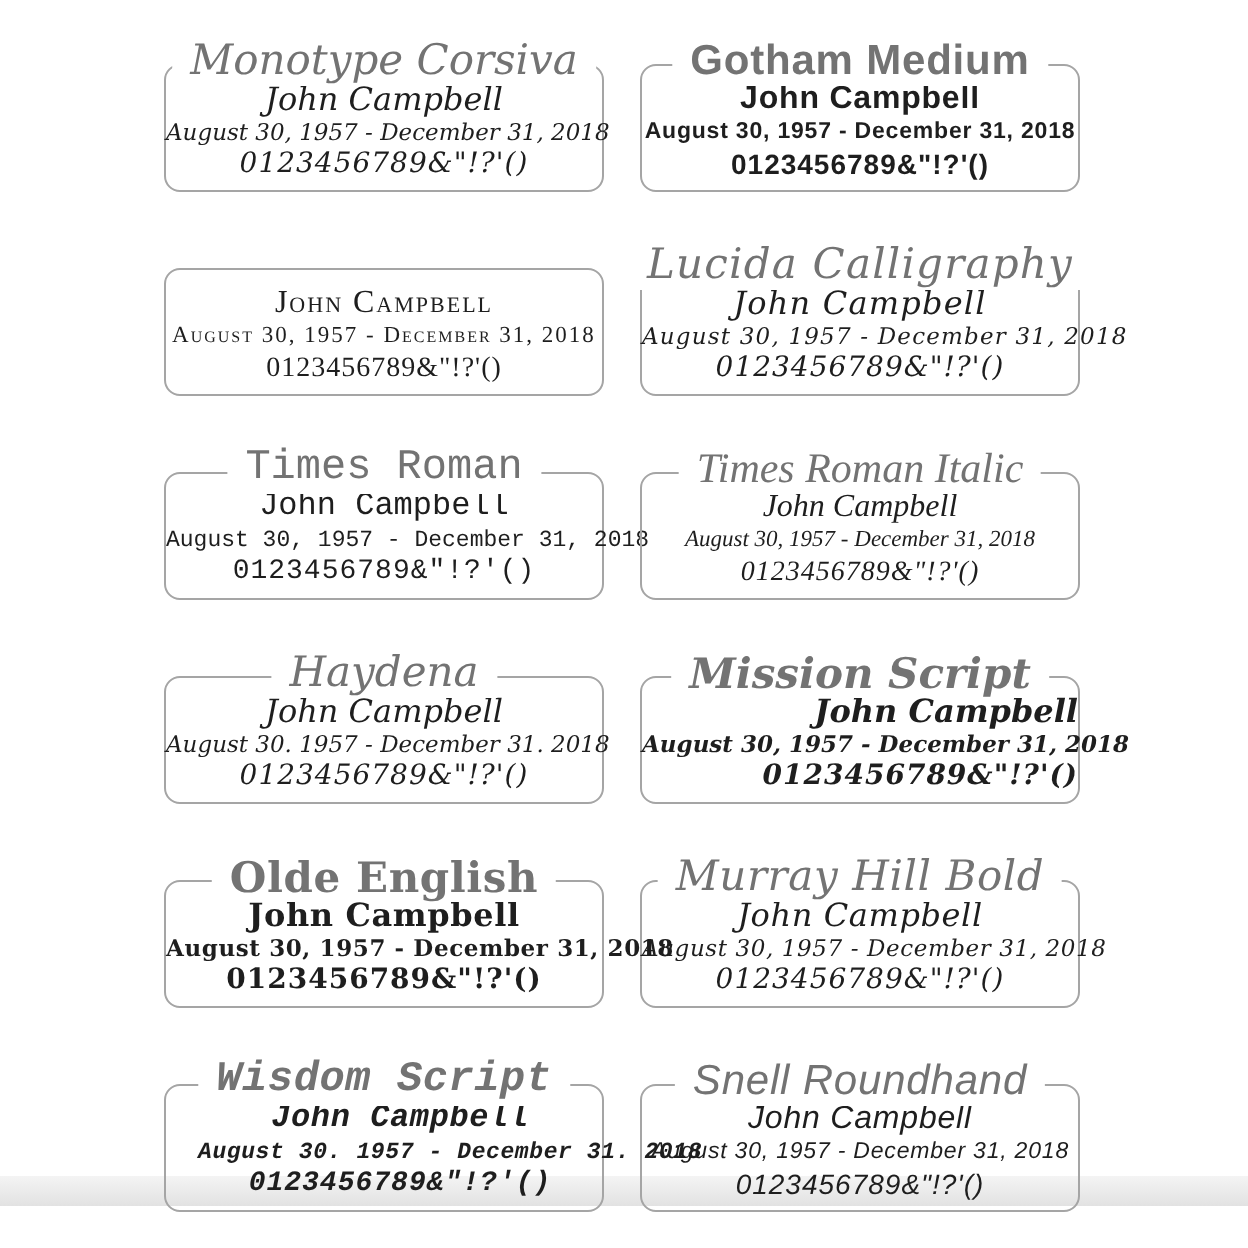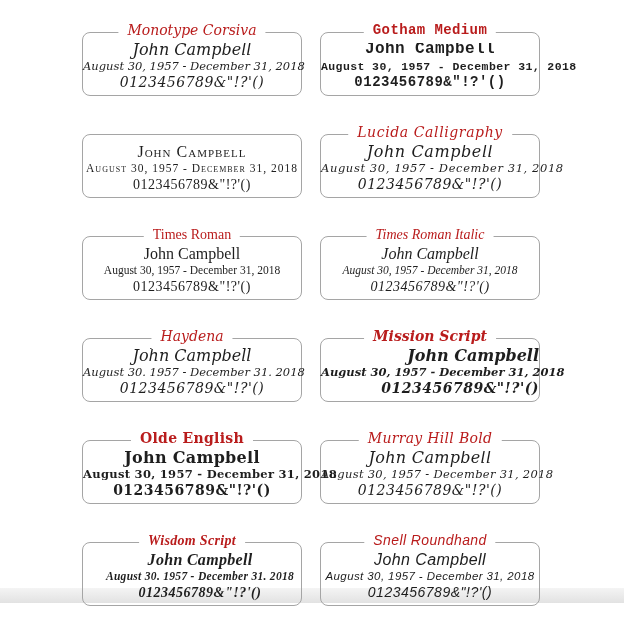--- a/index.html
+++ b/index.html
@@ -45,23 +45,23 @@
     box-sizing: content-box;
   }
   .card-title {
     position: absolute;
     top: -15px;
     left: 50%;
     transform: translateX(-50%);
     background: #ffffff;
     padding: 0 9px;
     white-space: nowrap;
-    font-size: 14px;
+    font-size: 21px;
     line-height: 25px;
-    color: #b91c1c;
+    color: #737373;
   }
   .card-body {
     padding-top: 7px;
   }
   .line-name {
     font-size: 16px;
     line-height: 19px;
     white-space: nowrap;
   }
   .line-dates {
@@ -70,30 +70,30 @@
     white-space: nowrap;
   }
   .line-chars {
     font-size: 14px;
     line-height: 17px;
     white-space: nowrap;
     letter-spacing: 0.5px;
   }
   
   .style-corsiva      { font-family: "DejaVu Serif", serif; font-style: italic; }
-  .style-gotham       { font-family: Liberation Mono, monospace; font-weight: 700; letter-spacing: 0.4px; }
+  .style-gotham       { font-family: Liberation Sans, sans-serif; font-weight: 700; letter-spacing: 0.4px; }
   .style-cinzel       { font-family: "Liberation Serif", serif; font-variant: small-caps; letter-spacing: 1px; }
   .style-lucida       { font-family: "DejaVu Serif", serif; font-style: italic; letter-spacing: 0.6px; }
-  .style-times        { font-family: Liberation Serif, serif; }
+  .style-times        { font-family: Liberation Mono, monospace; }
   .style-times-italic { font-family: "Liberation Serif", serif; font-style: italic; }
   .style-haydena      { font-family: "DejaVu Serif", serif; font-style: italic; }
   .style-mission      { font-family: "DejaVu Serif", serif; font-style: italic; font-weight: 700; text-align: right; }
   .style-olde         { font-family: "DejaVu Serif", serif; font-weight: 700; letter-spacing: 0.3px; }
   .style-murray       { font-family: "DejaVu Serif", serif; font-style: italic; letter-spacing: 0.3px; }
-  .style-wisdom       { font-family: Liberation Serif, serif; font-style: italic; font-weight: 700; letter-spacing: 0.3px; padding-left: 16px; }
+  .style-wisdom       { font-family: Liberation Mono, monospace; font-style: italic; font-weight: 700; letter-spacing: 0.3px; padding-left: 16px; }
   .style-snell        { font-family: Liberation Sans, sans-serif; font-style: italic; letter-spacing: 0.4px; }
 </style>
 </head>
 <body>
 
 <div class="page">
   <div class="bottom-band"></div>
   <div class="grid" id="grid">
   <div class="card style-corsiva">
     <div class="card-title">Monotype Corsiva</div>

